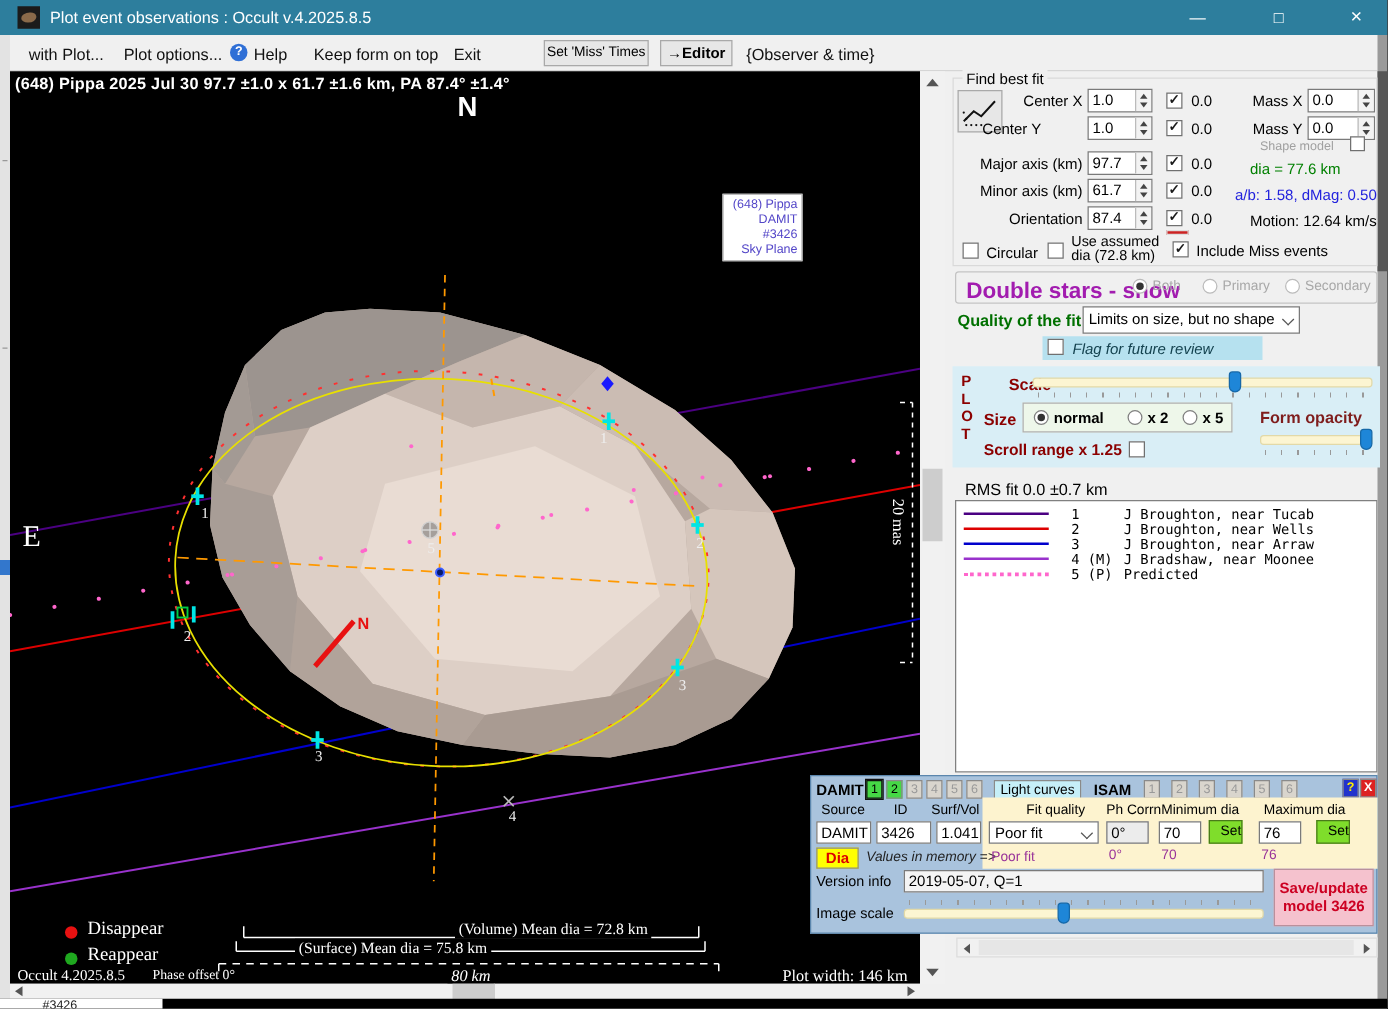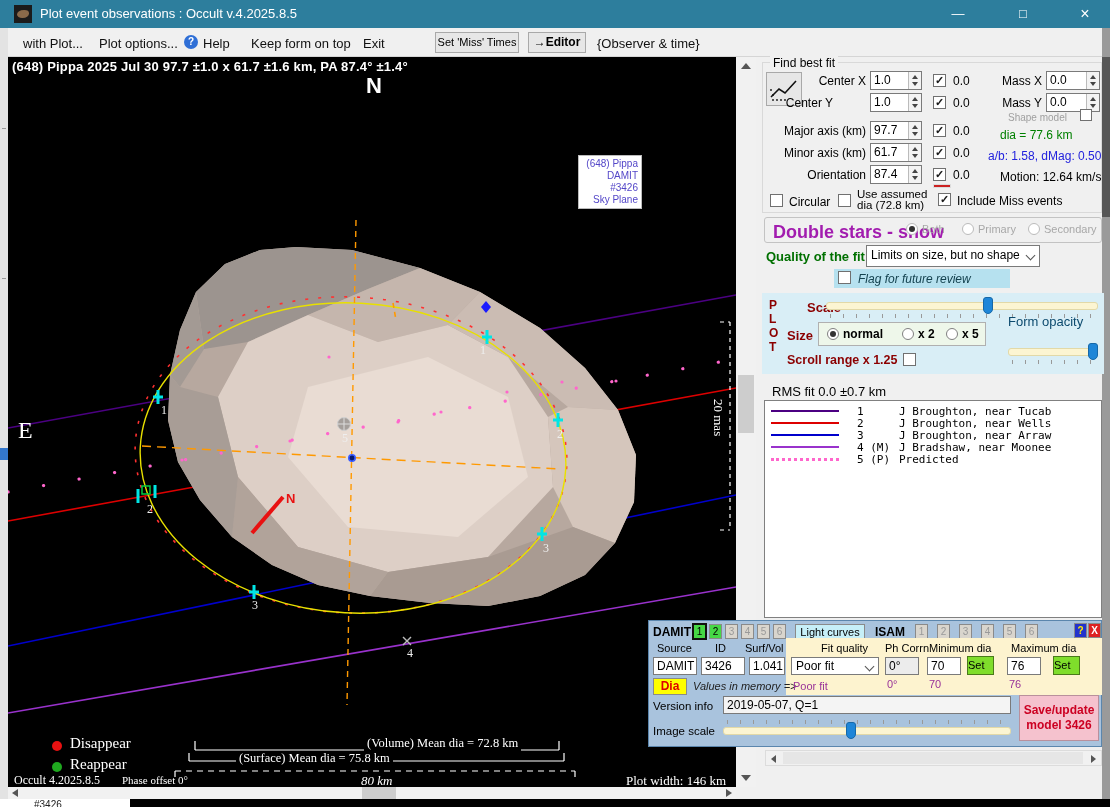--- a/index.html
+++ b/index.html
@@ -53,21 +53,21 @@
   .darkred { color:#8b0000; font-weight:bold; }
   .sb { background:#f1f1f1; }
   .sbthumb { background:#cdcdcd; }
   .arr { width:0; height:0; position:absolute; }
 
   
   .dpanel { left:648px; top:620px; width:454px; height:127px; background:#a9c3dd; border:1px solid #5b86ad; font-size:11px; }
   .dbtn { width:13px; height:15px; text-align:center; line-height:14px; font-size:10px; border:1px solid #8a8a8a; background:#d9d5cd; color:#999; }
   .dbtn.on { background:#46d846; color:#000; }
   .dbtn.sel { border:1px solid #111; outline:1px solid #111; }
-  .setbtn { background:#7fdd2b; border:1px solid #4a7a1a; width:27px; height:19px; text-align:left; line-height:17px; color:#000; }
+  .setbtn { background:#7fdd2b; border:1px solid #4a7a1a; width:27px; height:19px; text-align:right; line-height:17px; color:#000; }
   .purp { color:#993399; }
 </style>
 </head>
 <body>
 
 <div class="window">
 
   <div class="ab titlebar">
     <div class="ab appicon">
         <i></i>
@@ -345,21 +345,21 @@
   <div class="ab ticks" style="left:830px;top:314px;width:264px"></div>
   <div class="ab thumb" style="left:983px;top:297px"></div>
   <div class="ab darkred" style="left:787px;top:328px;font-size:13px">Size</div>
   <div class="ab" style="left:818px;top:322px;width:168px;height:24px;background:#eef7ea;border:1px solid #b0b0b0"></div>
   <div class="ab radio sel" style="left:827px;top:328px"></div>
   <div class="ab" style="left:843px;top:327px;font-weight:bold">normal</div>
   <div class="ab radio" style="left:902px;top:328px"></div>
   <div class="ab" style="left:918px;top:327px;font-weight:bold">x 2</div>
   <div class="ab radio" style="left:946px;top:328px"></div>
   <div class="ab" style="left:962px;top:327px;font-weight:bold">x 5</div>
-  <div class="ab" style="left:1008px;top:314px;color:#0c4a6e;font-weight:normal;font-size:13px">Form opacity</div>
+  <div class="ab" style="left:1008px;top:326px;color:#7f1d1d;font-weight:bold;font-size:13px">Form opacity</div>
   <div class="ab track" style="left:1008px;top:348px;width:90px"></div>
   <div class="ab ticks" style="left:1012px;top:360px;width:82px"></div>
   <div class="ab thumb" style="left:1088px;top:343px"></div>
   <div class="ab darkred" style="left:787px;top:353px;font-size:12.5px">Scroll range x 1.25</div>
   <div class="ab cb" style="left:903px;top:353px"></div>
 
   <div class="ab" style="left:772px;top:384px;font-size:13px">RMS fit 0.0 ±0.7 km</div>
 
   <div class="ab" style="left:764px;top:400px;width:338px;height:218px;background:#fff;border:1px solid #808080">
     <div class="ab" style="left:6px;top:9px;width:68px;border-top:2.5px solid #4b0082"></div>

